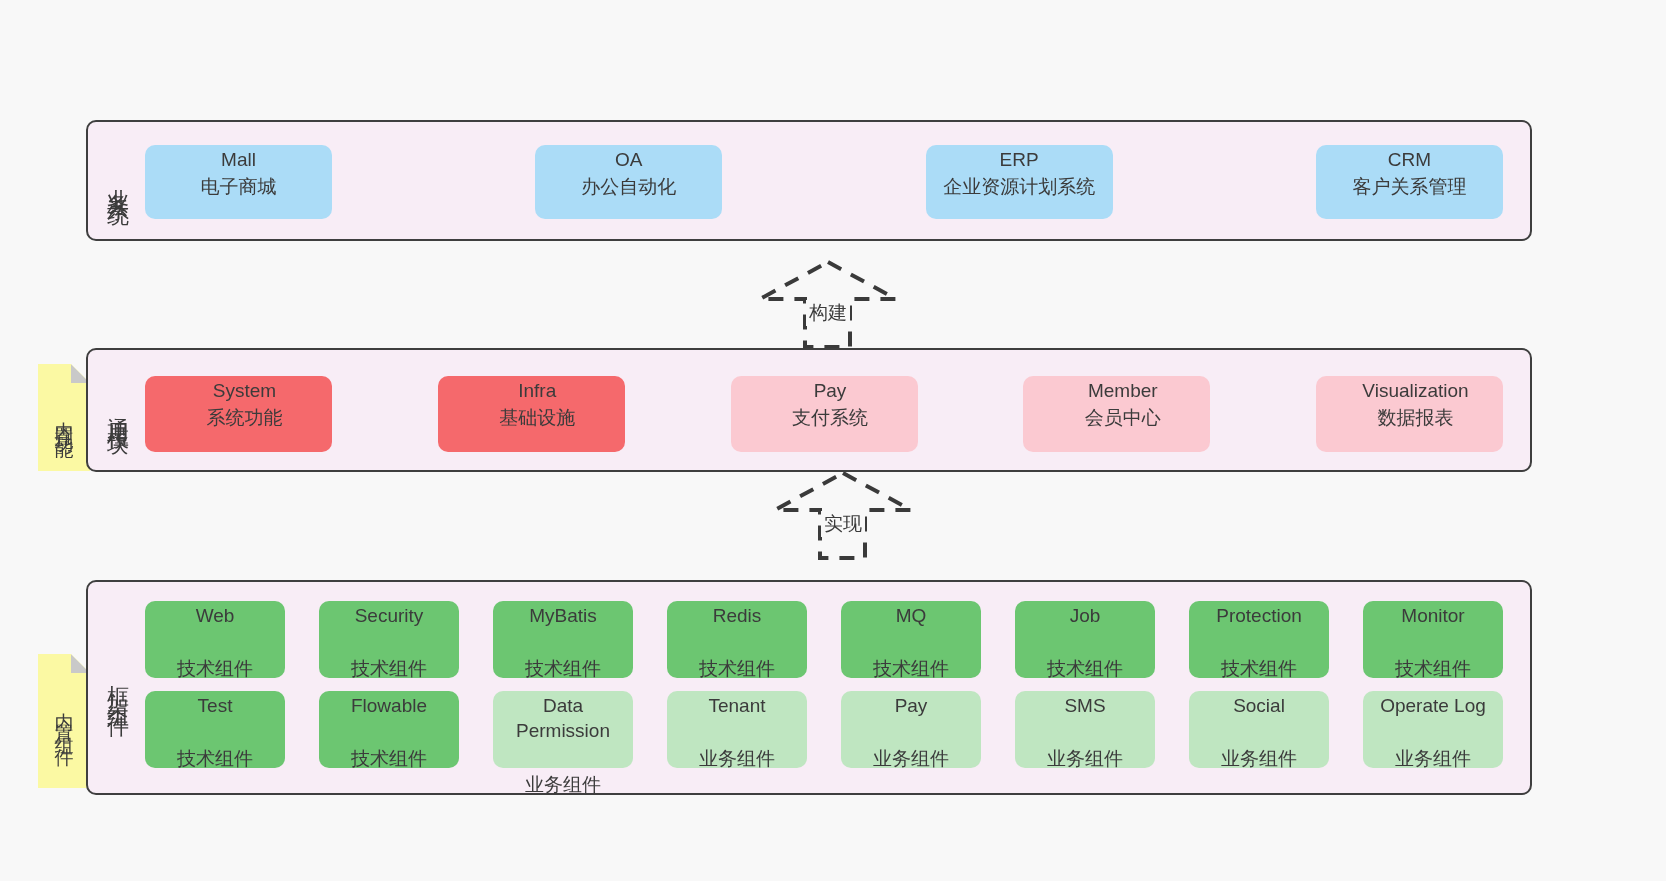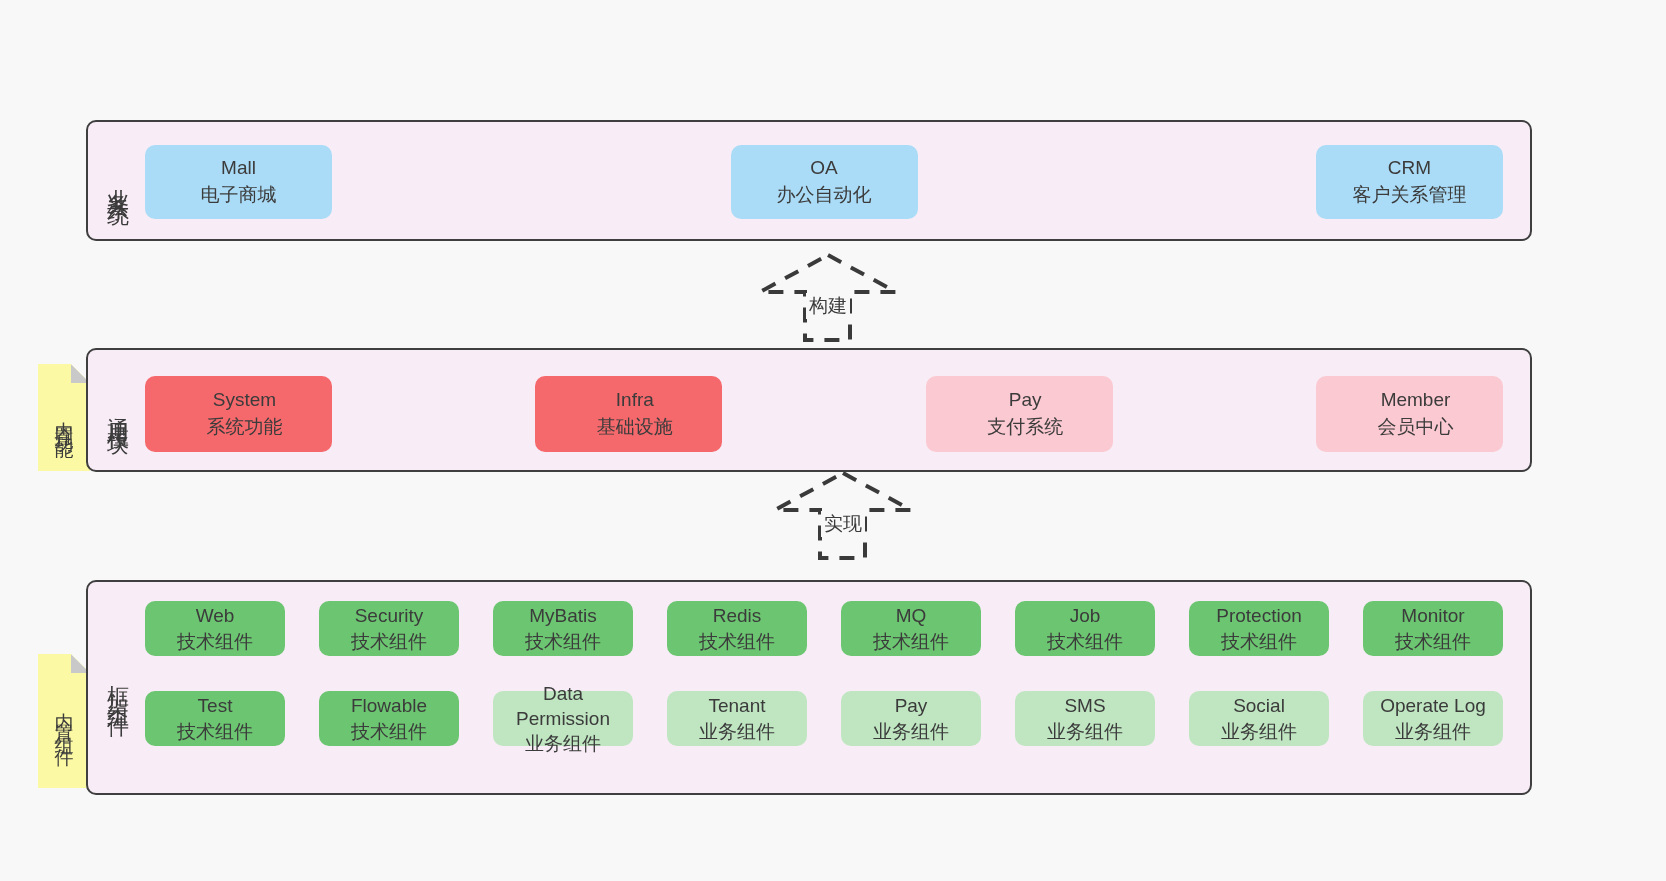--- a/index.html
+++ b/index.html
@@ -28,34 +28,34 @@
   .boxes-row{
     position:absolute;left:57px;right:27px;
     display:flex;justify-content:space-between;
   }
   .band1 .boxes-row{top:23px;}
   .band2 .boxes-row{top:26px;}
   .band3 .row1{top:19px;}
   .band3 .row2{top:109px;}
   .box{
     border-radius:10px;display:flex;flex-direction:column;
-    align-items:center;justify-content:center;text-align:center;
+    align-items:center;text-align:center;
     font-size:19px;line-height:1.42;color:var(--text,#3b3b3b);
     box-sizing:border-box;padding:2px 4px;
   }
   .band1 .box{width:187px;height:74px;}
   .band2 .box{width:187px;height:76px;padding-left:16px;}
-  .band3 .box{width:140px;height:55px;line-height:1.33;}
+  .band3 .box{width:140px;height:77px;line-height:1.33;gap:28px;}
   .box.blue{background:var(--blue,#abdcf7);}
   .box.red{background:var(--red,#f5696c);}
   .box.pink{background:var(--pink,#fbc9d1);}
   .box.green{background:var(--green,#6cc671);}
   .box.lightgreen{background:var(--light-green,#bfe6c1);}
   .arrow{position:absolute;width:142px;height:92px;z-index:0;}
-  .arrow1{left:757px;top:252px;font-family:Liberation Serif, serif;}
+  .arrow1{left:757px;top:259px;font-family:Liberation Serif, serif;}
   .arrow2{left:772px;top:470px;}
   .arrow svg{display:block;}
   .arrow-label{
     position:absolute;left:50%;top:41px;transform:translateX(-50%);
     background:var(--page-bg,#f8f8f8);font-size:19px;padding:0 3px;
     white-space:nowrap;color:var(--text,#3b3b3b);
   }
   .sticky{
     position:absolute;left:38px;width:52px;z-index:0;
     background:var(--sticky-yellow,#fbf9a3);
@@ -83,20 +83,24 @@
   <div class="boxes-row">
     <div class="box blue">
       <div>Mall</div>
       <div>电子商城</div>
     </div>
     <div class="box blue">
       <div>OA</div>
       <div>办公自动化</div>
     </div>
     <div class="box blue">
+      <div>ERP</div>
+      <div>企业资源计划系统</div>
+    </div>
+    <div class="box blue">
       <div>CRM</div>
       <div>客户关系管理</div>
     </div>
   </div>
 </div>
 
 <div class="arrow arrow1">
   <svg width="142" height="92" viewBox="0 0 142 92">
     <path d="M71 3 L139 40 L93 40 L93 88 L48 88 L48 40 L3 40 Z" fill="none" stroke="#3a3a3a" stroke-width="4" stroke-dasharray="15 11"></path>
   </svg>
@@ -120,20 +124,24 @@
       <div>基础设施</div>
     </div>
     <div class="box pink">
       <div>Pay</div>
       <div>支付系统</div>
     </div>
     <div class="box pink">
       <div>Member</div>
       <div>会员中心</div>
     </div>
+    <div class="box pink">
+      <div>Visualization</div>
+      <div>数据报表</div>
+    </div>
   </div>
 </div>
 
 <div class="arrow arrow2">
   <svg width="142" height="92" viewBox="0 0 142 92">
     <path d="M71 3 L139 40 L93 40 L93 88 L48 88 L48 40 L3 40 Z" fill="none" stroke="#3a3a3a" stroke-width="4" stroke-dasharray="15 11"></path>
   </svg>
   <div class="arrow-label">实现</div>
 </div>
 

